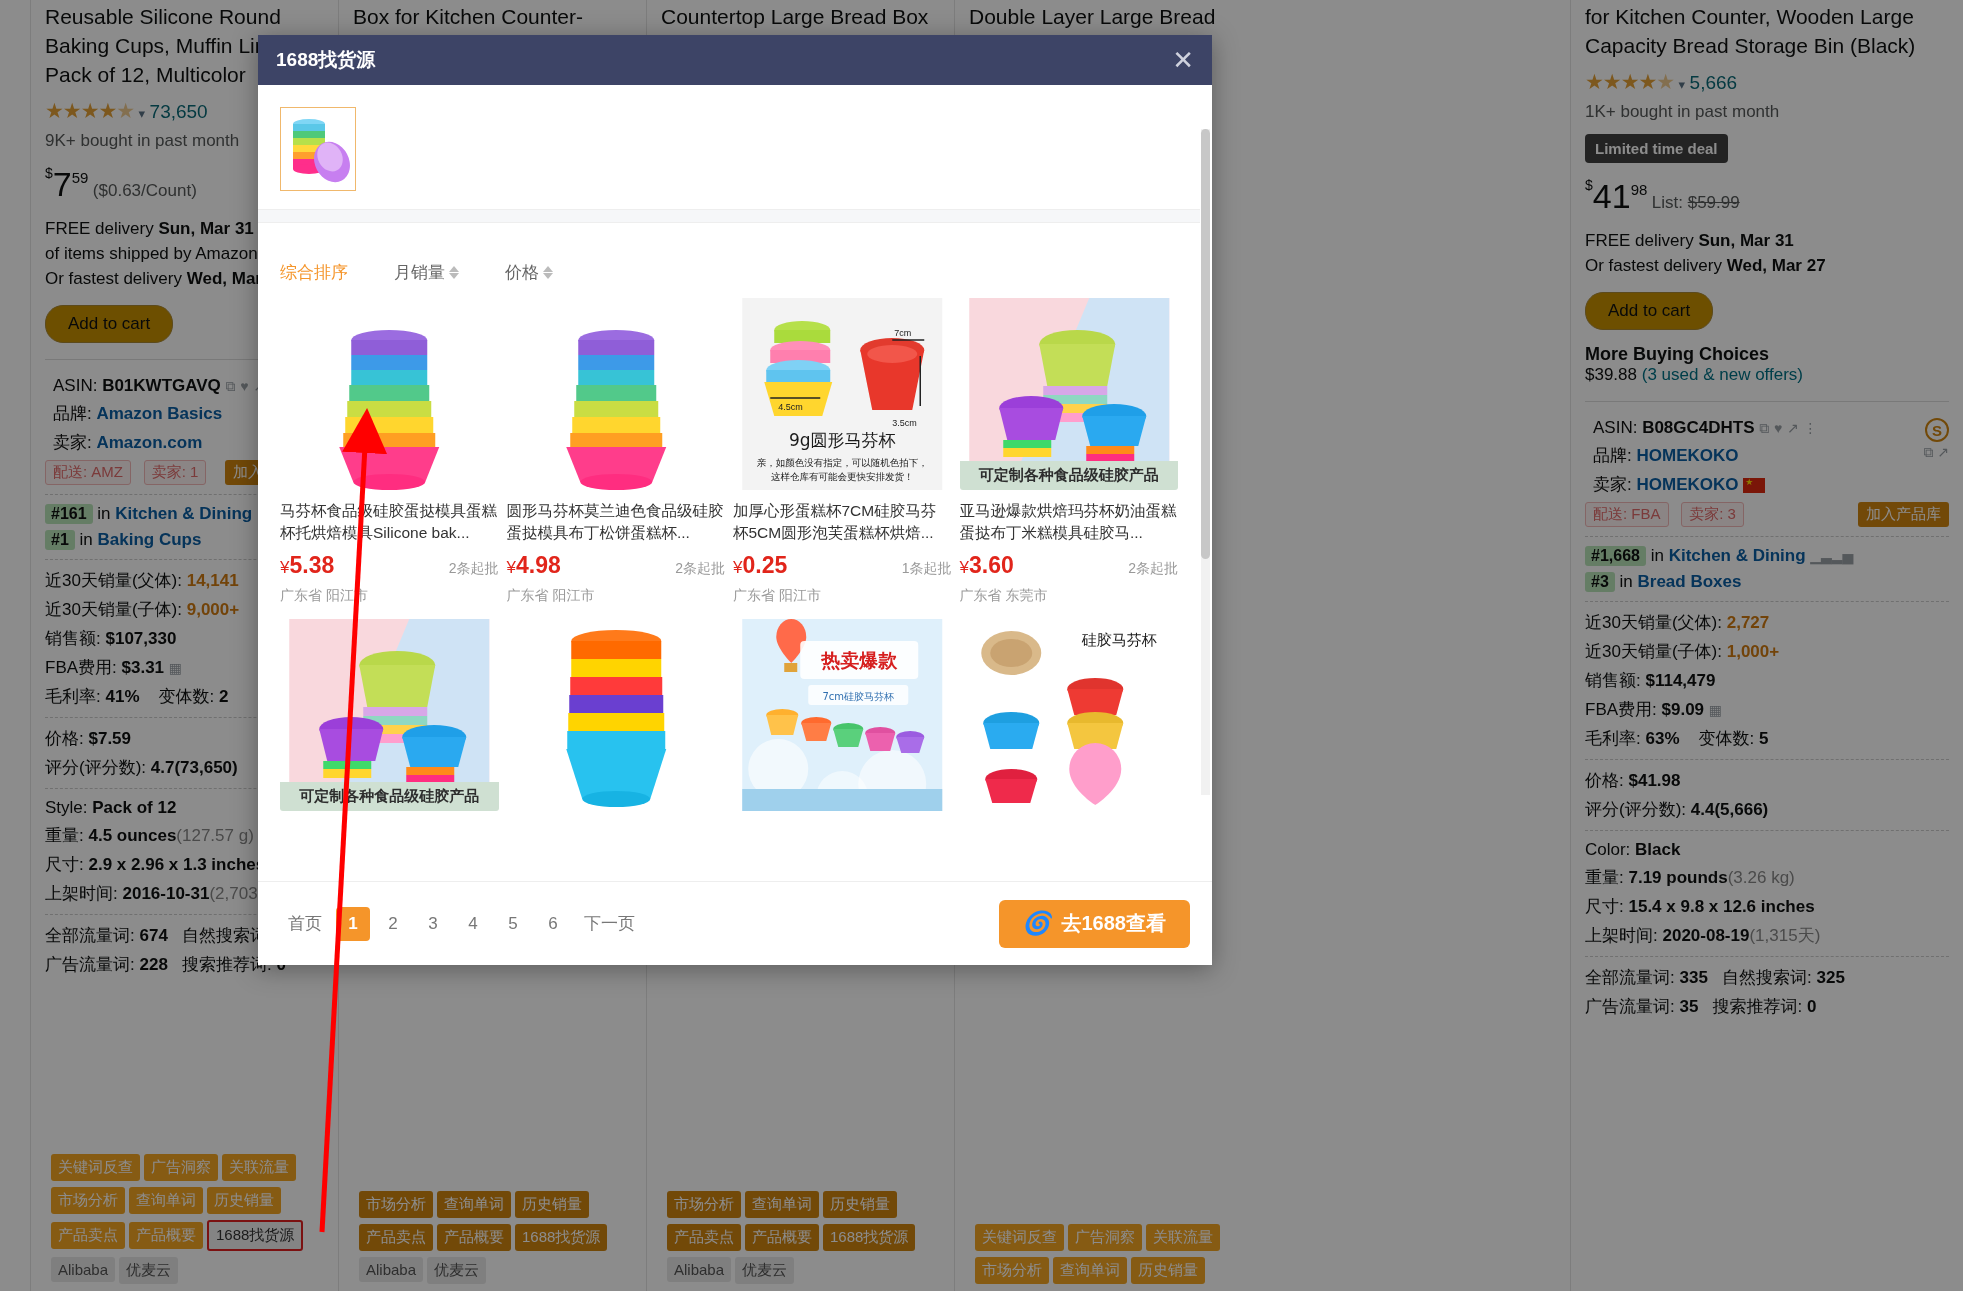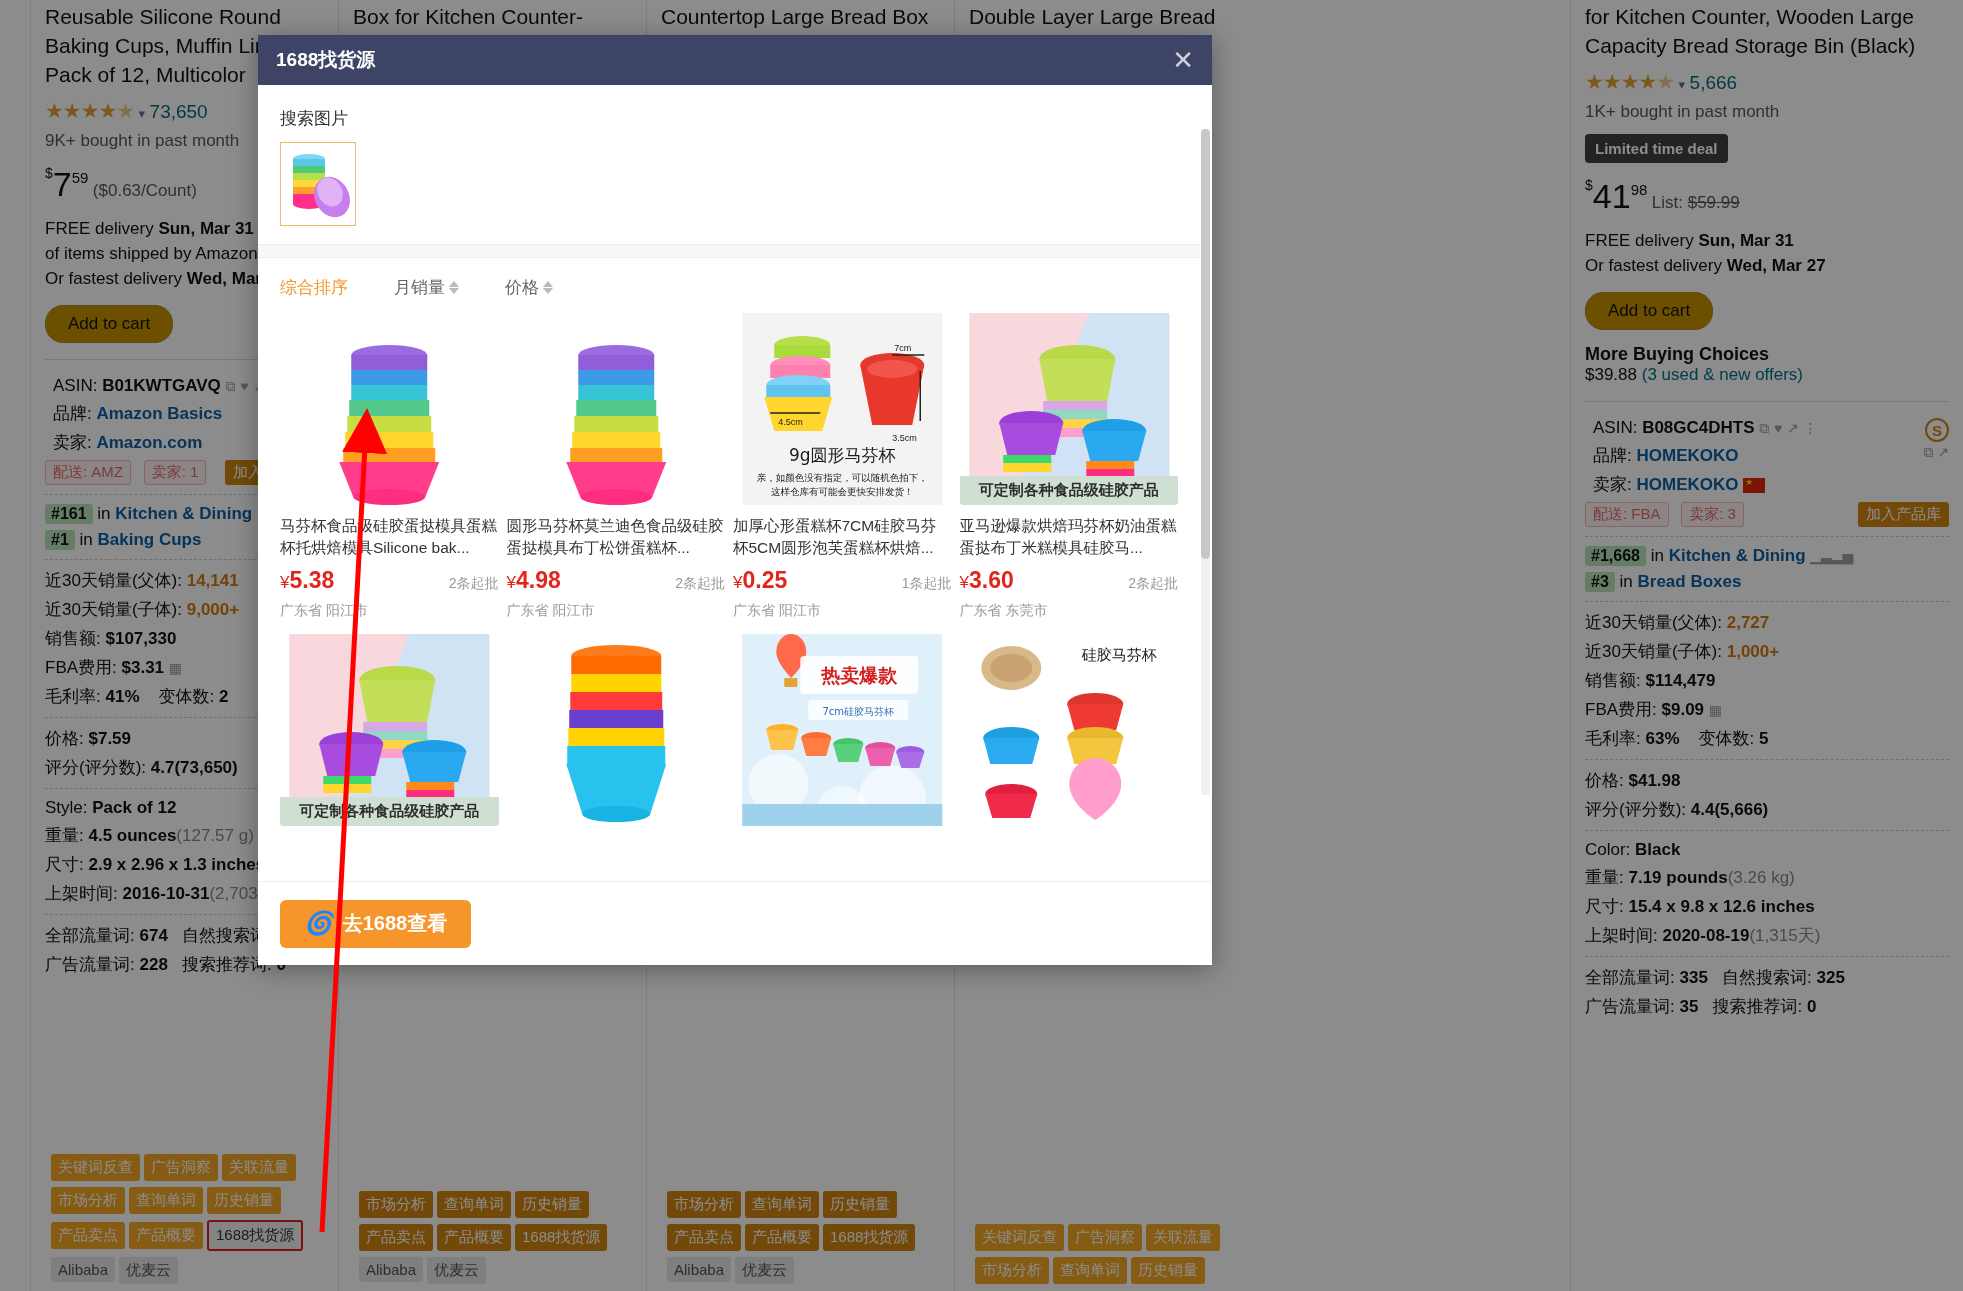--- a/index.html
+++ b/index.html
@@ -91,21 +91,21 @@
   .mclose { font-size:26px; color:#cfd2de; cursor:pointer; line-height:1; }
   .mbody { flex:1 1 auto; position:relative; overflow:hidden; }
   .scrollarea { position:absolute; inset:0 12px 0 0; overflow:hidden; }
 
   .searchsec { padding:22px 22px 18px 22px; background:#fff; }
   .searchlbl { font-size:17px; color:#333; margin-bottom:12px; }
   .thumb { width:76px; height:84px; border:1px solid #f0b86c; padding:2px; position:relative; }
   .divline { height:14px; background:#f6f7f9; border-top:1px solid #eee; border-bottom:1px solid #eee; }
 
   .sortbar { display:flex; align-items:center; gap:46px; padding:18px 22px 14px 22px; font-size:17px; }
-  .sort-item { color:#666; display:flex; align-items:center; gap:2px; cursor:pointer; }
+  .sort-item { color:#666; display:flex; align-items:center; gap:2px; cursor:pointer;margin-top:20px; }
   .sort-item.active { color:#f5952a; }
   .arrows { display:inline-flex; flex-direction:column; gap:1px; line-height:0; margin-left:2px; }
   .arrows i { border-left:5px solid transparent; border-right:5px solid transparent; display:block; }
   .arrows i.up { border-bottom:6px solid #bbb; }
   .arrows i.dn { border-top:6px solid #bbb; }
 
   .grid { display:grid; grid-template-columns:repeat(4,1fr); gap:0 8px; padding:0 22px; }
   .card { padding-bottom:14px; }
   .cimg { width:100%; height:192px; border-radius:3px; position:relative; overflow:hidden; }
   .ctitle { font-size:15.5px; color:#333; line-height:22px; margin-top:10px; height:44px; overflow:hidden; }
@@ -321,21 +321,20 @@
 <div id="modal">
   <div class="mhead">
     <div class="mtitle">1688找货源</div>
     <div class="mclose">✕</div>
   </div>
 
   <div class="mbody">
     <div class="scrollarea">
 
       <div class="searchsec">
-        <div class="searchlbl">搜索图片</div>
         <div class="thumb">
           <svg width="70" height="78" viewBox="0 0 70 78">
             <g>
               <ellipse cx="26" cy="14" rx="16" ry="5" fill="#7fd6f5"></ellipse>
               <rect x="10" y="14" width="32" height="7" fill="#5bc8e8"></rect>
               <rect x="10" y="21" width="32" height="7" fill="#4ec97a"></rect>
               <rect x="10" y="28" width="32" height="7" fill="#b6e04a"></rect>
               <rect x="10" y="35" width="32" height="7" fill="#ffd93b"></rect>
               <rect x="10" y="42" width="32" height="7" fill="#ff9f2e"></rect>
               <rect x="10" y="49" width="32" height="10" fill="#ff2e8b"></rect>
@@ -550,20 +549,30 @@
           </div>
         </div>
     </div>
 
     <div class="vscroll">
       <div class="vthumb"></div>
     </div>
   </div>
 
   <div class="mfoot">
+    <div class="pager" id="pager">
+        <div class="pg text">首页</div>
+        <div class="pg active">1</div>
+        <div class="pg">2</div>
+        <div class="pg">3</div>
+        <div class="pg">4</div>
+        <div class="pg">5</div>
+        <div class="pg">6</div>
+        <div class="pg text">下一页</div>
+      </div>
     <button class="gobtn">
       <span class="alilogo">🌀</span>
       <span>去1688查看</span>
     </button>
   </div>
 </div>
 
 <svg id="arrow">
   <defs>
     <marker id="ah" markerWidth="9" markerHeight="9" refX="5" refY="4.5" orient="auto">

